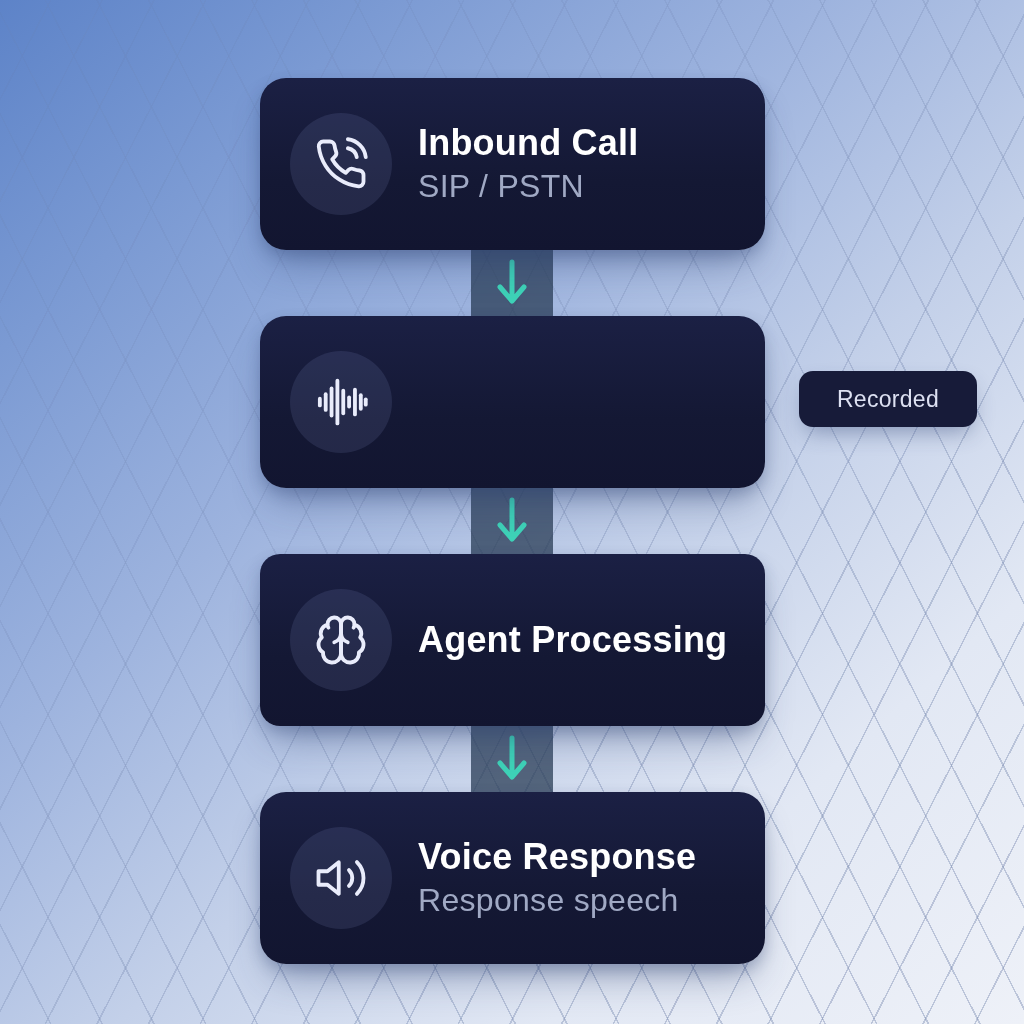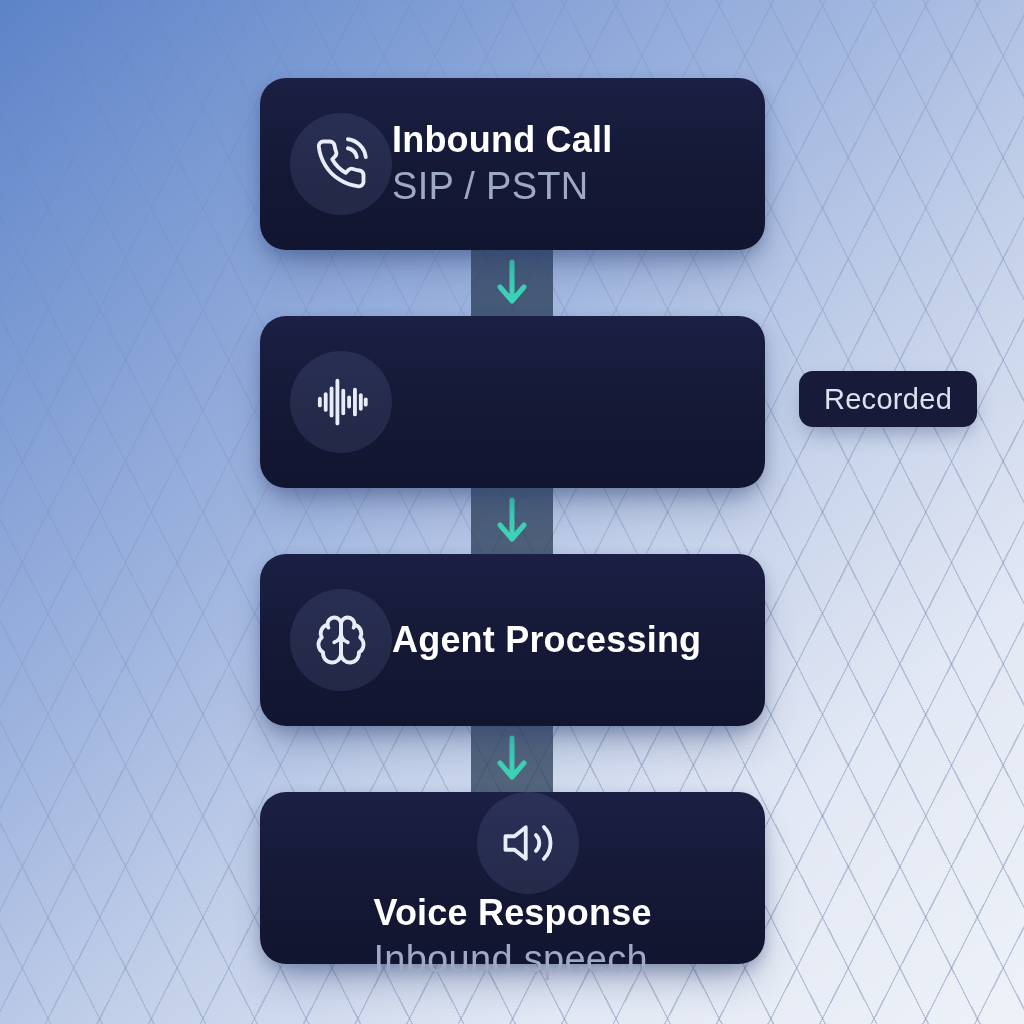--- a/index.html
+++ b/index.html
@@ -34,45 +34,45 @@
   .arrow-3{top:733px;}
   .card{
     position:absolute;left:260px;width:505px;height:172px;z-index:3;
     background:linear-gradient(180deg,#1b2044 0%,#141834 60%,#121530 100%);
     border-radius:26px;
     box-shadow:0 22px 38px -12px rgba(42,62,110,0.45), 0 6px 14px rgba(42,62,110,0.25);
     display:flex;align-items:center;
   }
   .card-1{top:78px;}
   .card-2{top:316px;}
-  .card-3{top:554px;}
-  .card-4{top:792px;flex-direction:column;}
+  .card-3{top:554px;border-radius:20px;}
+  .card-4{top:792px;}
   .icon-circle{
     margin-left:30px;
     width:102px;height:102px;border-radius:50%;
     background:rgba(140,155,210,0.14);
     display:flex;align-items:center;justify-content:center;
     flex:0 0 auto;
   }
   .icon-circle svg{width:54px;height:54px;stroke:#e9ecfb;stroke-width:1.7;
     fill:none;stroke-linecap:round;stroke-linejoin:round;}
-  .card-text{display:flex;flex-direction:column;gap:8px;}
+  .card-text{margin-left:26px;display:flex;flex-direction:column;gap:8px;}
   .card-title{
     color:#ffffff;font-size:36px;font-weight:700;letter-spacing:0.2px;line-height:1.05;
   }
   .card-subtitle{
-    color:#a0a9c4;font-size:38px;font-weight:400;letter-spacing:0.3px;line-height:1.05;
+    color:#a0a9c4;font-size:32px;font-weight:400;letter-spacing:0.3px;line-height:1.05;
   }
   .badge{
     position:absolute;left:799px;top:371px;width:178px;height:56px;z-index:3;
     background:#171b39;border-radius:14px;
     box-shadow:0 10px 22px -6px rgba(42,62,110,0.45);
     display:flex;align-items:center;justify-content:center;
   }
-  .badge span{color:#dde1f2;font-size:29px;font-weight:400;letter-spacing:0.3px;}
+  .badge span{color:#dde1f2;font-size:23px;font-weight:400;letter-spacing:0.3px;}
 </style>
 </head>
 <body>
 
 <div class="stage">
   <div class="grid-overlay"></div>
 
   <div class="band band-1"></div>
   <div class="band band-2"></div>
   <div class="band band-3"></div>
@@ -135,20 +135,20 @@
   <div class="card card-4">
     <div class="icon-circle">
       <svg viewBox="0 0 24 24">
         <polygon points="11 5 6 9 2 9 2 15 6 15 11 19 11 5"></polygon>
         <path d="M15.54 8.46a5 5 0 0 1 0 7.07"></path>
         <path d="M19.07 4.93a10 10 0 0 1 0 14.14"></path>
       </svg>
     </div>
     <div class="card-text">
       <div class="card-title">Voice Response</div>
-      <div class="card-subtitle">Inbound speech</div>
+      <div class="card-subtitle">Response speech</div>
     </div>
   </div>
 
   <div class="badge">
     <span>Recorded</span>
   </div>
 </div>
 
 </body></html>

